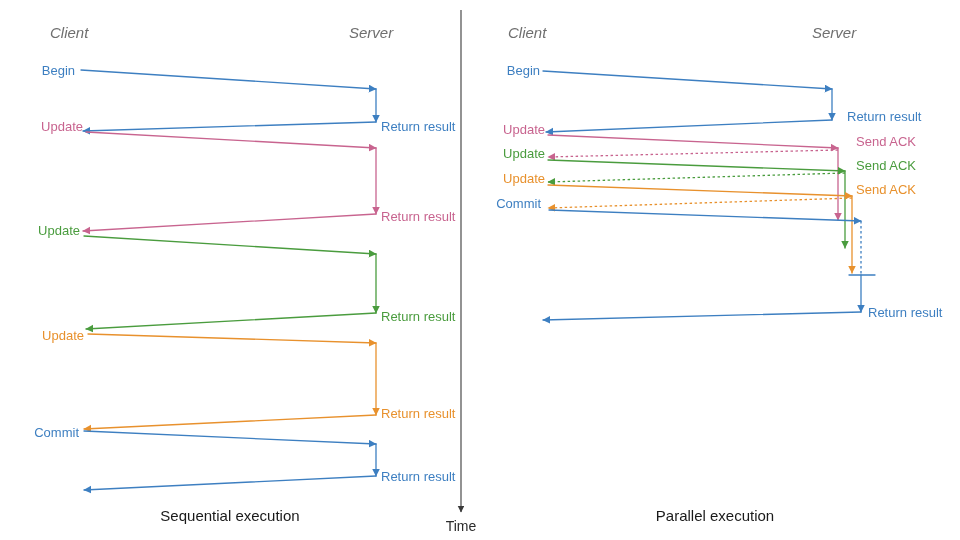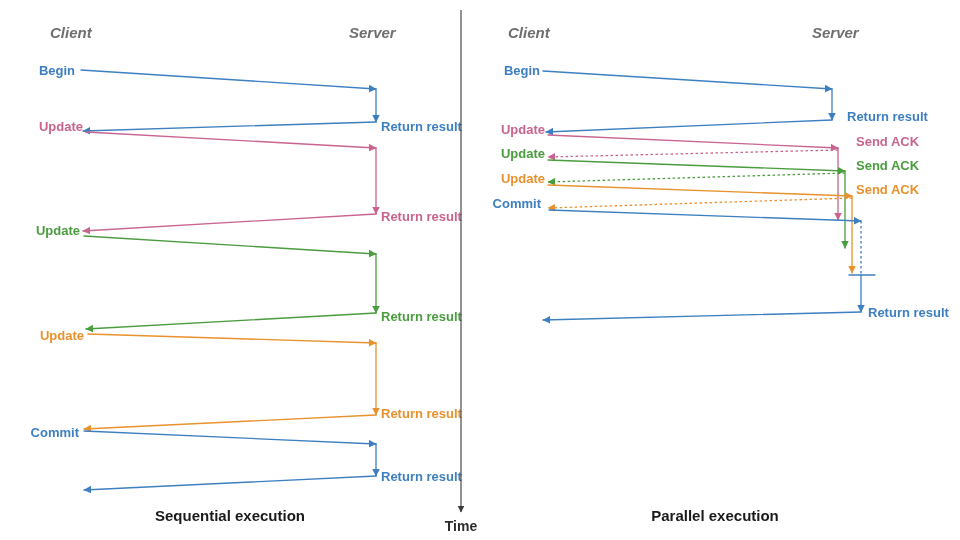--- a/index.html
+++ b/index.html
@@ -1,21 +1,21 @@
 <!DOCTYPE html>
 <html><head>
 <meta charset="utf-8">
 <title>Sequential vs Parallel execution sequence diagram</title>
 <style>
   html,body{margin:0;padding:0;}
   body{
     width:960px;height:540px;background:#ffffff;overflow:hidden;
     font-family:"Liberation Sans","DejaVu Sans",sans-serif;
   }
-  #root{position:relative;width:960px;height:540px;font-weight:bold;}
+  #root{position:relative;width:960px;height:540px;}
   svg#canvas{position:absolute;left:0;top:0;width:960px;height:540px;display:block;}
   .actor-label{font-style:italic;font-size:15px;fill:#6f6f6f;}
   .msg-label{font-size:13px;}
   .caption{font-size:15px;fill:#1a1a1a;}
   .time-label{font-size:14px;fill:#2b2b2b;}
 </style>
 </head>
 <body>
 
 <div id="root">

